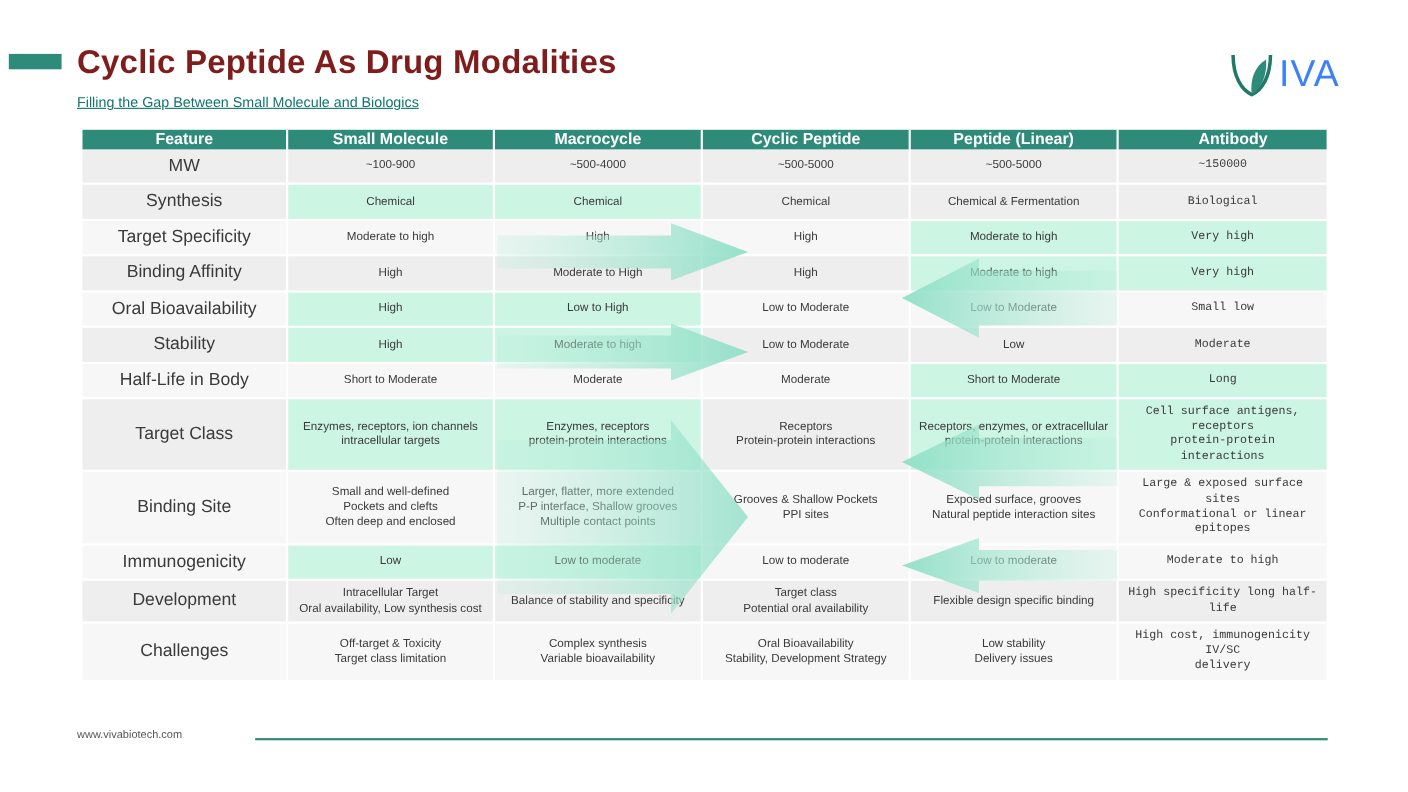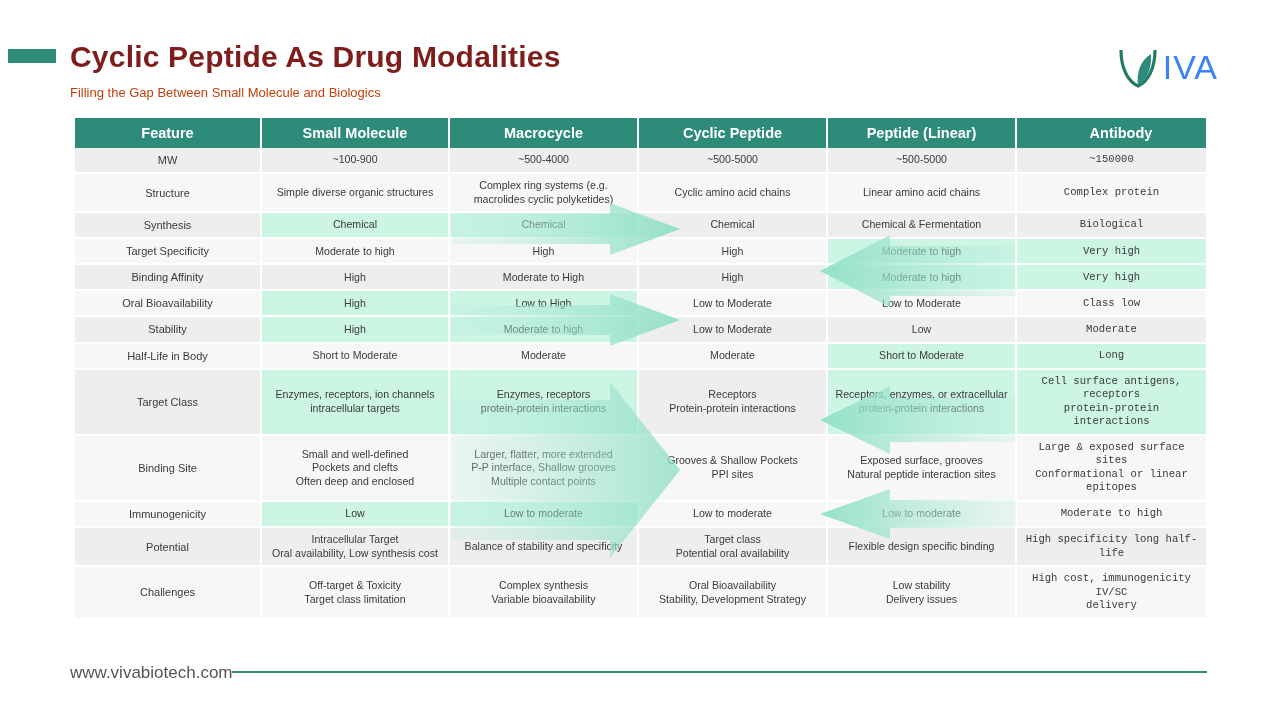--- a/index.html
+++ b/index.html
@@ -20,22 +20,23 @@
     background: #2e8b7a;
   }
   #page-title {
     position: absolute; left: 70px; top: 40px;
     font-size: 30px; font-weight: bold;
     color: #7f1d1d;
     letter-spacing: 0.2px;
   }
   #page-subtitle {
     position: absolute; left: 70px; top: 85px;
-    font-size: 13px; color: #c2410c;
+    font-size: 13px; color: #0f766e;
     font-weight: normal;
+    text-decoration: underline;
   }
 
   
   #logo {
     position: absolute; right: 62px; top: 44px;
     display: flex; align-items: center; gap: 2px;
   }
   #logo-mark { position: relative; width: 46px; height: 46px; }
   #logo-text {
     font-size: 34px; color: #3b82f6; letter-spacing: 1px;
@@ -46,38 +47,38 @@
   #table-wrap {
     position: absolute; left: 75px; top: 118px;
     width: 1131px;
   }
   table { border-collapse: collapse; width: 1131px; table-layout: fixed; }
   thead th {
     background: #2e8b7a;
     color: #ffffff;
     font-size: 14.5px;
     font-weight: bold;
-    height: 30px;
+    height: 18px;
     text-align: center;
     border-right: 2px solid #ffffff;
     padding: 0 4px;
   }
   thead th:last-child { border-right: none; padding-left: 23px; }
   tbody td {
     text-align: center;
     font-size: 10.6px;
     color: #3a3a3a;
     border-right: 2px solid #ffffff;
     border-bottom: 2px solid #ffffff;
     padding: 5px 6px;
     line-height: 1.28;
     vertical-align: middle;
   }
   tbody td:last-child { border-right: none; font-family: Liberation Mono, monospace; }
-  tbody td.feature { font-size: 11px; color: #3a3a3a; }
+  tbody td.feature { font-size: 16px; color: #3a3a3a; }
 
   
   tr.odd td { background: #eeeeee; }
   tr.even td { background: #f7f7f7; }
 
   
   tbody td.hl { background: #ccf5e4 !important; }
 
   
   col.c0 { width: 186px; }
@@ -90,21 +91,21 @@
   
   #arrows {
     position: absolute; left: 0; top: 0;
     width: 1280px; height: 720px;
     pointer-events: none;
   }
 
   
   #footer-url {
     position: absolute; left: 70px; top: 663px;
-    font-size: 17px; color: #555555;
+    font-size: 10px; color: #555555;
   }
   #footer-line {
     position: absolute; left: 232px; top: 671px;
     width: 975px; height: 2px; background: #2e8b7a;
   }
 </style>
 </head>
 <body>
 
 <div id="header-accent-bar"></div>
@@ -143,28 +144,20 @@
     </thead>
     <tbody id="table-body">
         <tr class="odd">
           <td class="feature">MW</td>
           <td>~100-900</td>
           <td>~500-4000</td>
           <td>~500-5000</td>
           <td>~500-5000</td>
           <td>~150000</td>
         </tr>
-        <tr class="even">
-          <td class="feature">Structure</td>
-          <td>Simple diverse organic structures</td>
-          <td>Complex ring systems (e.g. macrolides cyclic polyketides)</td>
-          <td>Cyclic amino acid chains</td>
-          <td>Linear amino acid chains</td>
-          <td>Complex protein</td>
-        </tr>
         <tr class="odd">
           <td class="feature">Synthesis</td>
           <td class="hl">Chemical</td>
           <td class="hl">Chemical</td>
           <td>Chemical</td>
           <td>Chemical &amp; Fermentation</td>
           <td>Biological</td>
         </tr>
         <tr class="even">
           <td class="feature">Target Specificity</td>
@@ -181,21 +174,21 @@
           <td>High</td>
           <td class="hl">Moderate to high</td>
           <td class="hl">Very high</td>
         </tr>
         <tr class="even">
           <td class="feature">Oral Bioavailability</td>
           <td class="hl">High</td>
           <td class="hl">Low to High</td>
           <td>Low to Moderate</td>
           <td>Low to Moderate</td>
-          <td>Class low</td>
+          <td>Small low</td>
         </tr>
         <tr class="odd">
           <td class="feature">Stability</td>
           <td class="hl">High</td>
           <td class="hl">Moderate to high</td>
           <td>Low to Moderate</td>
           <td>Low</td>
           <td>Moderate</td>
         </tr>
         <tr class="even">
@@ -224,21 +217,21 @@
         </tr>
         <tr class="even">
           <td class="feature">Immunogenicity</td>
           <td class="hl">Low</td>
           <td class="hl">Low to moderate</td>
           <td>Low to moderate</td>
           <td>Low to moderate</td>
           <td>Moderate to high</td>
         </tr>
         <tr class="odd">
-          <td class="feature">Potential</td>
+          <td class="feature">Development</td>
           <td>Intracellular Target<br>Oral availability, Low synthesis cost</td>
           <td>Balance of stability and specificity</td>
           <td>Target class<br>Potential oral availability</td>
           <td>Flexible design specific binding</td>
           <td>High specificity long half-life</td>
         </tr>
         <tr class="even">
           <td class="feature">Challenges</td>
           <td>Off-target &amp; Toxicity<br>Target class limitation</td>
           <td>Complex synthesis<br>Variable bioavailability</td>

